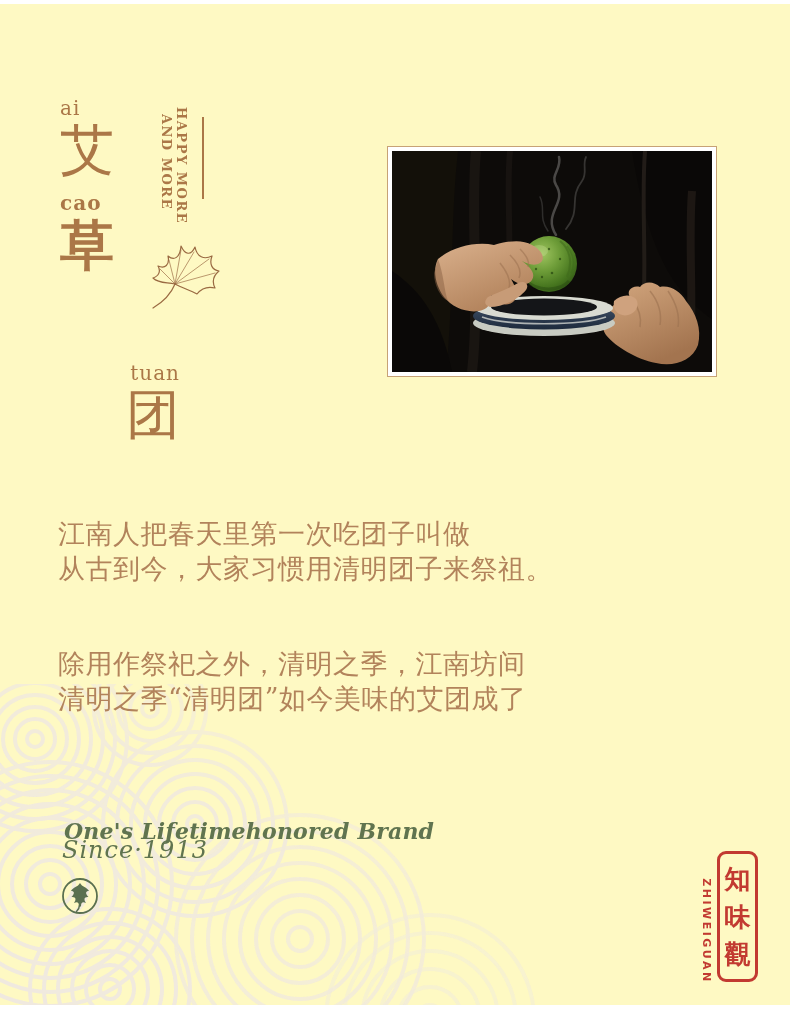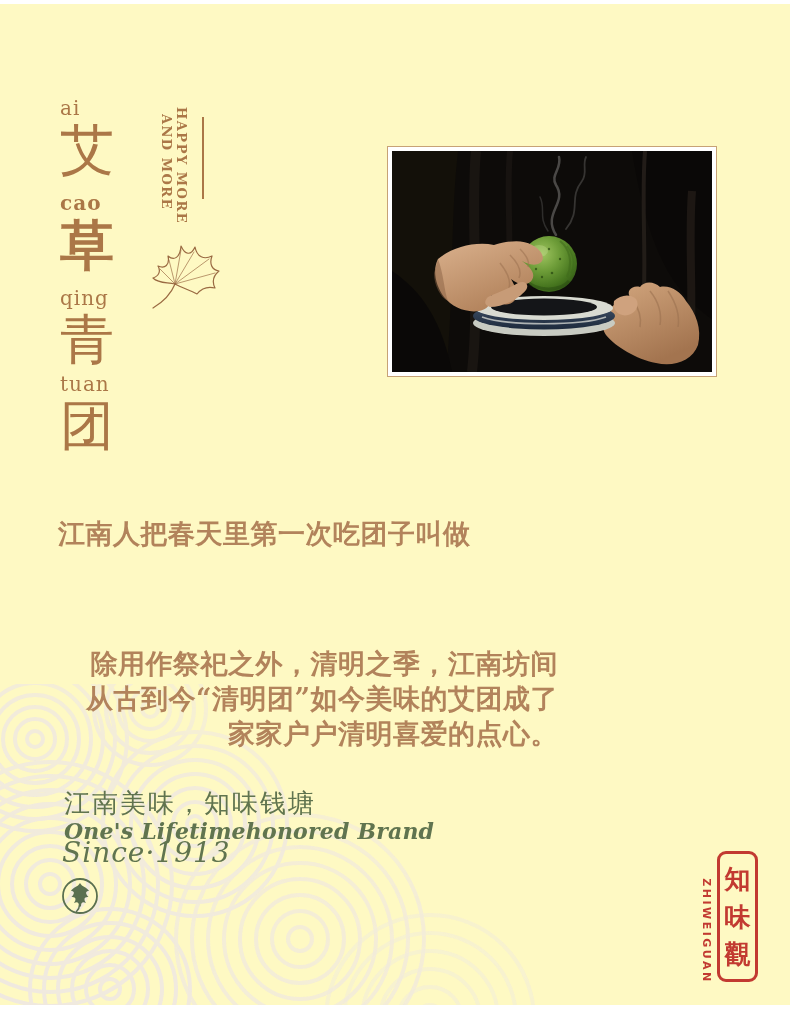--- a/index.html
+++ b/index.html
@@ -10,48 +10,48 @@
   }
   .abs { position:absolute; }
 
   
   .bg-pattern { left:0; top:680px; width:600px; height:330px; pointer-events:none; }
 
   
   .title-group { left:60px; width:120px; color:#ab7747; }
   .title-pinyin { font-size:20px; line-height:20px; letter-spacing:1px; }
   .title-char { font-size:54px; line-height:60px; margin-top:2px; }
-  .tg1 { top:94px; } .tg2 { top:189px;font-weight:bold; } .tg3 { top:284px; } .tg4 { top:370px; }
+  .tg1 { top:94px; } .tg2 { top:189px;font-weight:bold; } .tg3 { top:284px; } .tg4 { top:359px;text-align:right; }
 
   .tagline {
     left:119px; top:143px; width:110px; height:30px;
     transform:rotate(90deg); color:#ab7747;
     font-size:13px; font-weight:bold; letter-spacing:1.5px;
     line-height:15px; text-align:center; white-space:nowrap;
   }
   .tagline-rule { left:202px; top:113px; width:2px; height:82px; background:#ab7747; }
 
   .leaf-sketch { left:145px; top:228px; width:80px; height:82px; }
 
   
   .photo-frame {
     left:387px; top:142px; width:330px; height:231px;
     border:1px solid #c7a276; padding:4px; background:#ffffff;
   }
   .photo-frame svg { display:block; }
 
   
-  .para { left:58px; width:500px; color:#b2835b; font-size:27px; line-height:35px; letter-spacing:0.5px;font-weight:bold; }
+  .para { left:58px; width:500px; color:#b2835b; font-size:27px; line-height:35px; letter-spacing:0.5px; }
   .para1 { top:512px; }
-  .para2 { top:642px;text-align:right; }
+  .para2 { top:642px; }
 
   
   .brand-cn { left:64px; top:782px; font-size:26px; letter-spacing:2px; color:#60744f; }
   .brand-en { left:64px; top:814px; font-size:22px; font-style:italic; font-weight:bold; color:#60744f; letter-spacing:0.2px; }
-  .brand-since { left:62px; top:832px; font-size:28px; font-style:italic; color:#60744f; letter-spacing:1px; }
+  .brand-since { left:62px; top:832px; font-size:24px; font-style:italic; color:#60744f; letter-spacing:1px; }
   .brand-logo { left:60px; top:872px; width:40px; height:40px; }
 
   
   .seal-box {
     left:717px; top:847px; width:41px; height:131px;
     border:3px solid #c23a31; border-radius:9px;
     display:flex; flex-direction:column; align-items:center; justify-content:space-evenly;
     color:#c23a31; background:transparent;
   }
   .seal-char { font-size:26px; line-height:1; font-weight:bold; }
@@ -146,24 +146,20 @@
     </g>
   </svg>
 
   <div class="abs title-group tg1">
     <div class="title-pinyin">ai</div>
     <div class="title-char">艾</div>
   </div>
   <div class="abs title-group tg2">
     <div class="title-pinyin">cao</div>
     <div class="title-char">草</div>
-  </div>
-  <div class="abs title-group tg3">
-    <div class="title-pinyin">qing</div>
-    <div class="title-char">青</div>
   </div>
   <div class="abs title-group tg4">
     <div class="title-pinyin">tuan</div>
     <div class="title-char">团</div>
   </div>
 
   <div class="abs tagline">
     <div>HAPPY MORE</div>
     <div>AND MORE</div>
   </div>
@@ -255,29 +251,28 @@
         <path d="M46,108 C60,96 84,90 102,94 C116,90 130,88 140,94 C150,99 154,108 148,112 C142,116 134,112 130,110 C138,116 144,122 140,129 C135,136 125,133 119,128 C124,137 128,145 121,151 C113,157 103,151 99,144 C100,152 96,159 87,160 C74,162 60,156 52,146 C44,135 40,120 46,108 Z" fill="url(#gSkinL)"></path>
         <path d="M128,98 C134,104 138,110 136,116 M118,104 C126,112 130,120 127,127 M108,112 C116,122 120,132 116,140" stroke="#9b7150" stroke-width="1.5" opacity="0.55" fill="none"></path>
         <path d="M96,146 C104,142 116,138 126,132 C132,129 138,133 134,139 C126,149 110,156 98,156 C92,154 92,150 96,146 Z" fill="#c79b77"></path>
         <path d="M46,108 C52,124 52,140 56,150 C48,146 42,134 42,122 Z" fill="#8a6243" opacity="0.5"></path>
       </g>
     </svg>
   </div>
 
   <div class="abs para para1">
     <div>江南人把春天里第一次吃团子叫做</div>
+    <div>从古到今，大家习惯用清明团子来祭祖。</div>
   </div>
 
   <div class="abs para para2">
     <div>除用作祭祀之外，清明之季，江南坊间</div>
-    <div>从古到今“清明团”如今美味的艾团成了</div>
-    <div>家家户户清明喜爱的点心。</div>
-  </div>
-
-  <div class="abs brand-cn">江南美味，知味钱塘</div>
+    <div>清明之季“清明团”如今美味的艾团成了</div>
+  </div>
+
   <div class="abs brand-en">One's Lifetimehonored Brand</div>
   <div class="abs brand-since">Since·1913</div>
   <svg class="abs brand-logo" viewBox="0 0 40 40" aria-hidden="true">
     <circle cx="20" cy="20" r="17" fill="none" stroke="#5a7050" stroke-width="1.8"></circle>
     <path d="M20,7 C18,11 13,11 11,15 C14.5,15 15,17.5 11.5,21 C16,20.5 16.5,23.5 14,27 C17.5,25.5 19,26.5 19,30.5 L21,30.5 C21,26.5 22.5,25.5 26,27 C23.5,23.5 24,20.5 28.5,21 C25,17.5 25.5,15 29,15 C27,11 22,11 20,7 Z" fill="#5a7050"></path>
     <path d="M19.5,29 C19.5,31.5 18.5,33.5 16.5,35.5" stroke="#5a7050" stroke-width="1.5" fill="none" stroke-linecap="round"></path>
   </svg>
 
   <div class="abs seal-box">
     <div class="seal-char">知</div>

